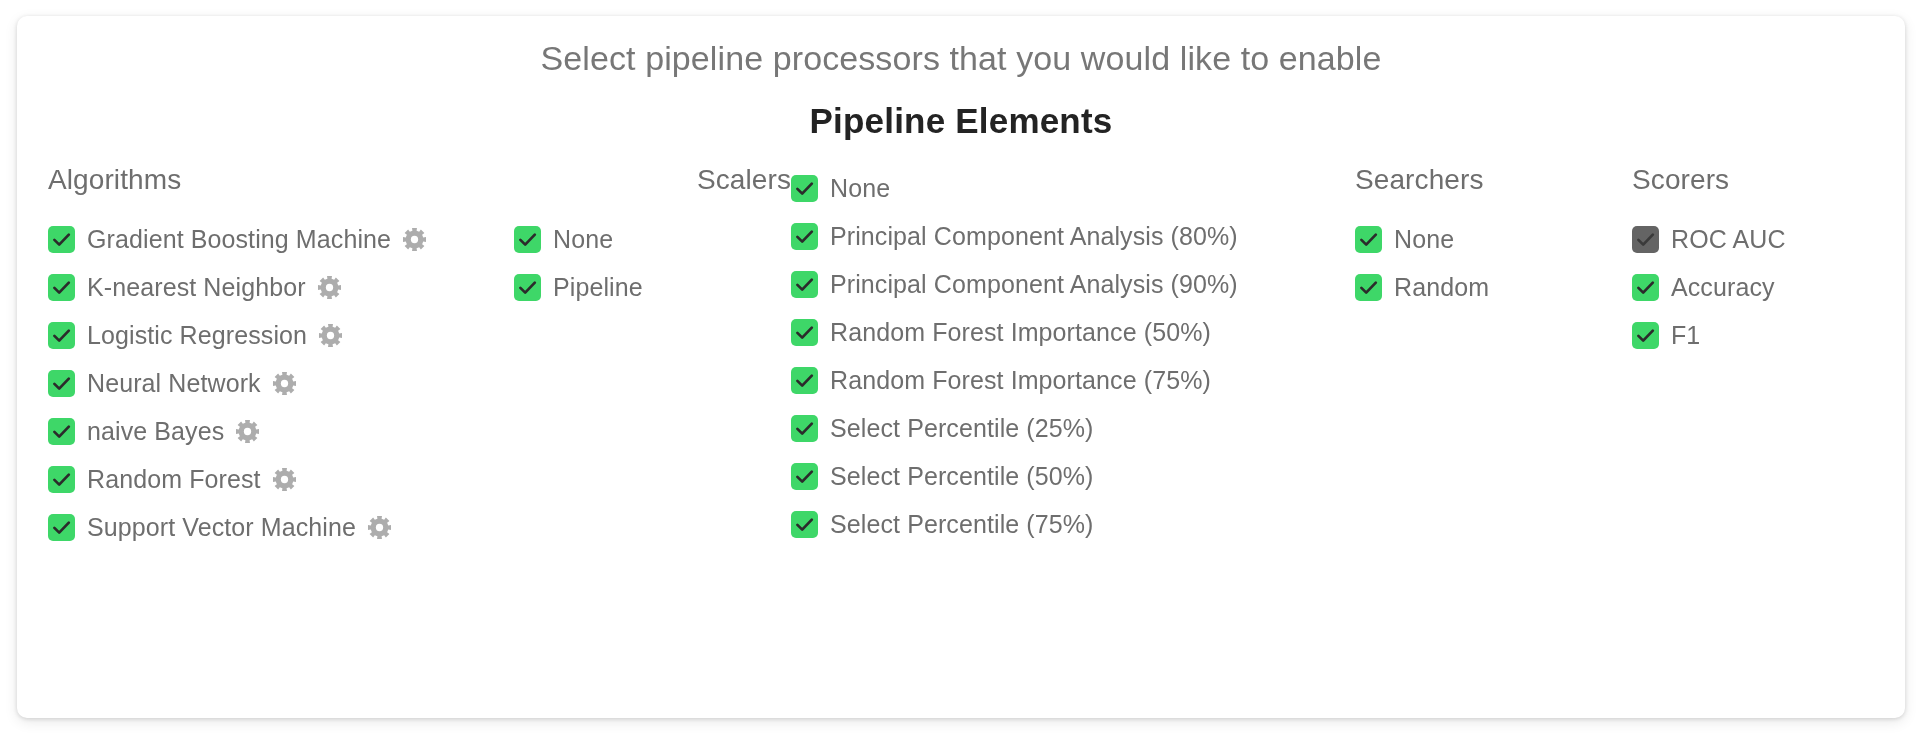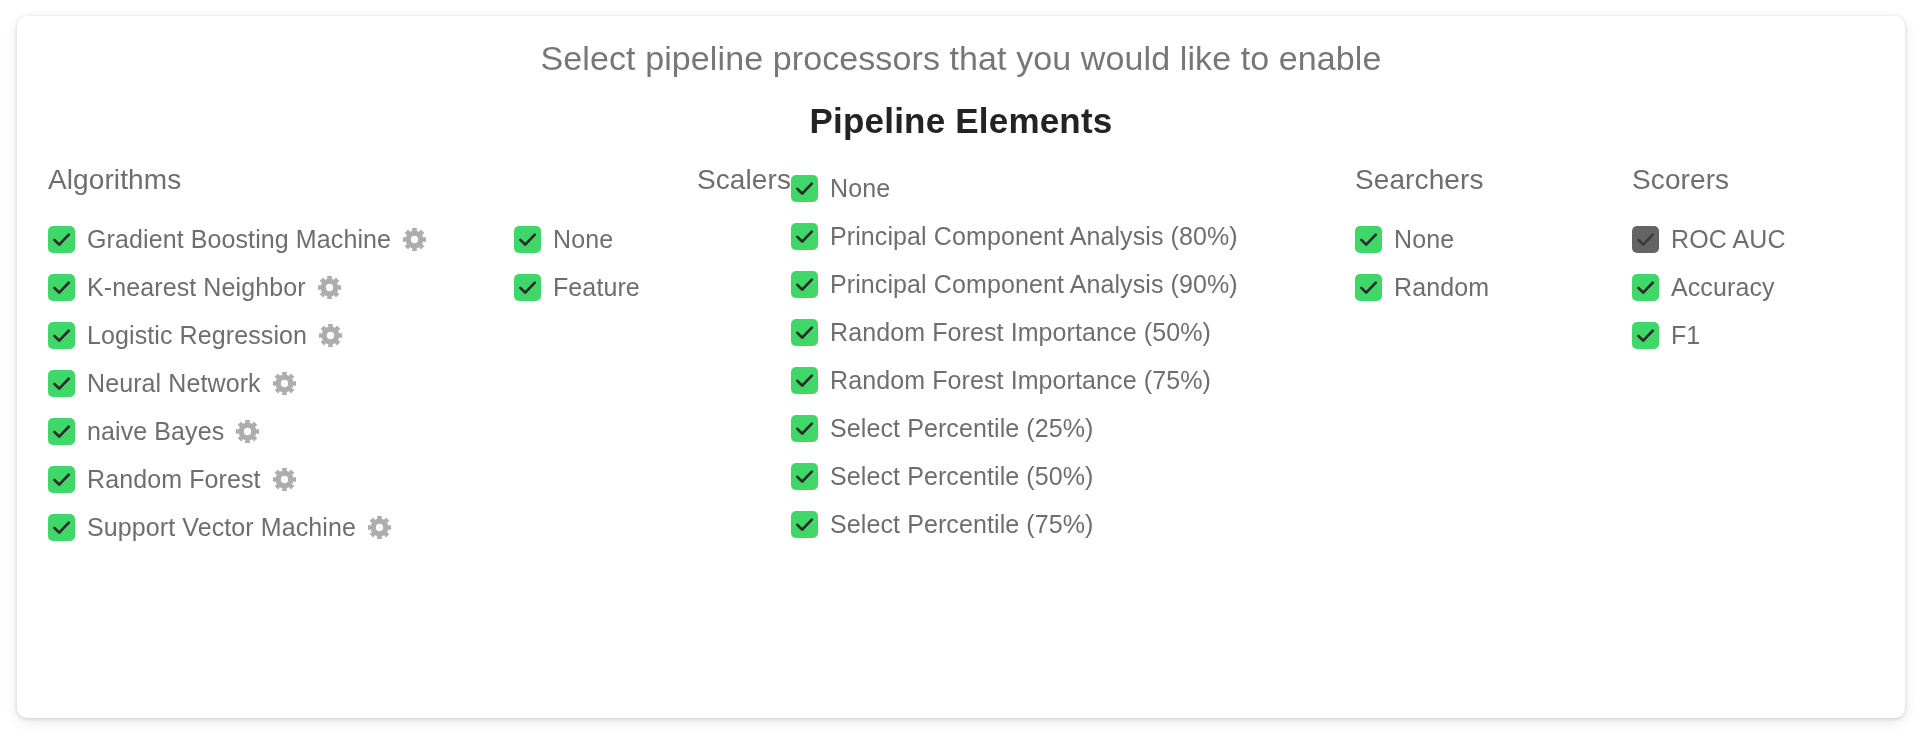--- a/index.html
+++ b/index.html
@@ -264,21 +264,21 @@
               </svg>
             </span>
             <span class="option-label">None</span>
           </div>
           <div class="option-row">
             <span class="checkbox">
               <svg viewBox="0 0 27 27">
                 <path d="M6.4 13.9 L11.2 18.6 L20.8 8.6"></path>
               </svg>
             </span>
-            <span class="option-label">Feature</span>
+            <span class="option-label">Pipeline</span>
           </div>
         </div>
         <div class="column col-feature">
           <div class="option-row">
             <span class="checkbox">
               <svg viewBox="0 0 27 27">
                 <path d="M6.4 13.9 L11.2 18.6 L20.8 8.6"></path>
               </svg>
             </span>
             <span class="option-label">None</span>

